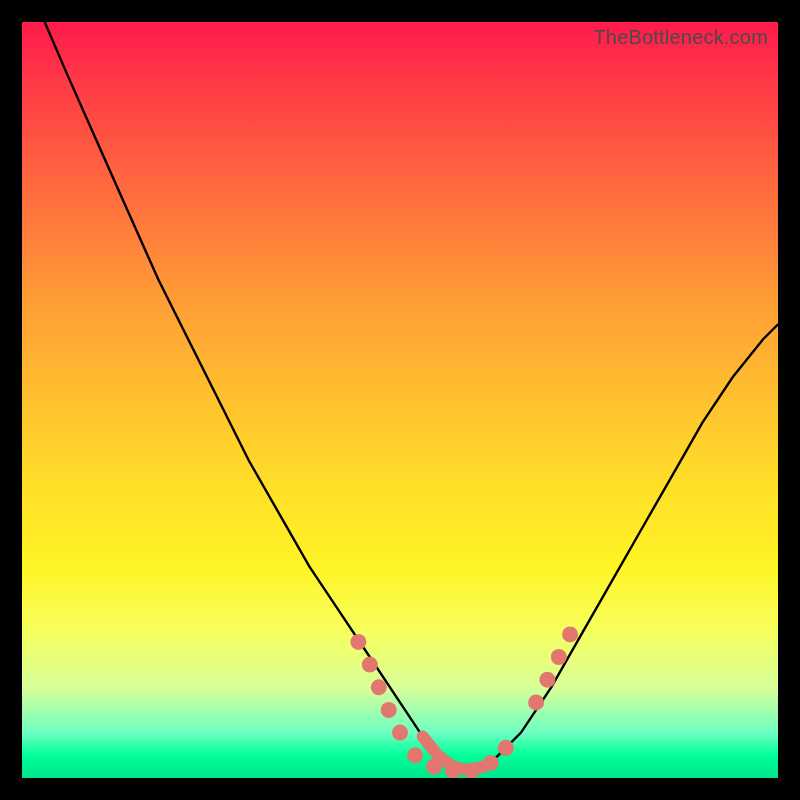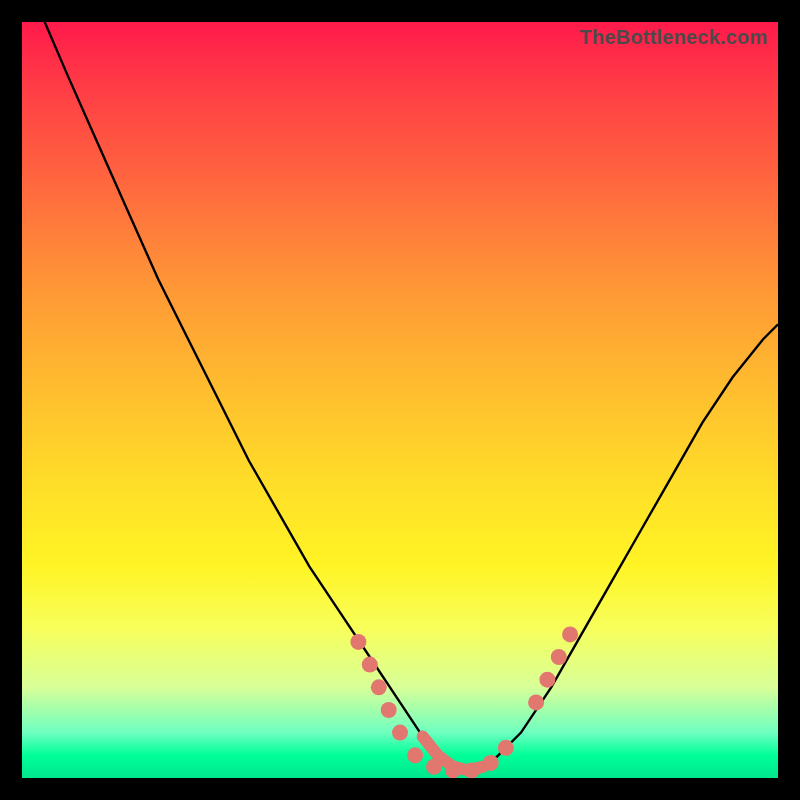--- a/index.html
+++ b/index.html
@@ -39,21 +39,21 @@
       #00ff99 97%,
       #00e58c 100%
     );
   }
   .attribution {
     position: absolute;
     top: 4px;
     right: 10px;
     color: #4a4a4a;
     font-size: 20px;
-    font-weight: 700;
+    font-weight: 400;
     letter-spacing: 0.2px;
     user-select: none;
   }
   svg.curve {
     position: absolute;
     left: 0;
     top: 0;
     width: 756px;
     height: 756px;
     pointer-events: none;

